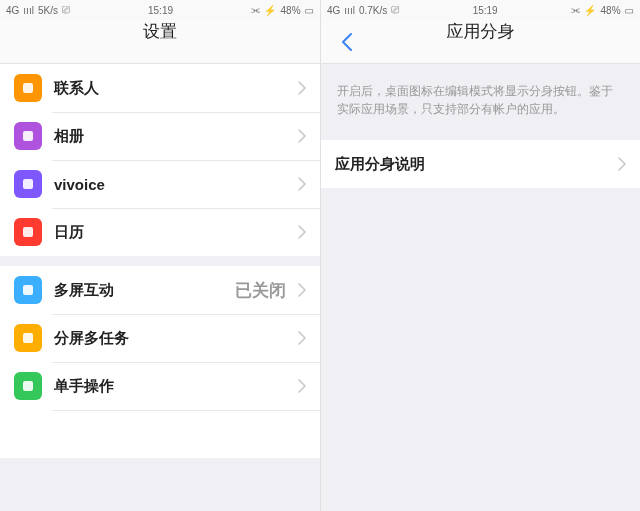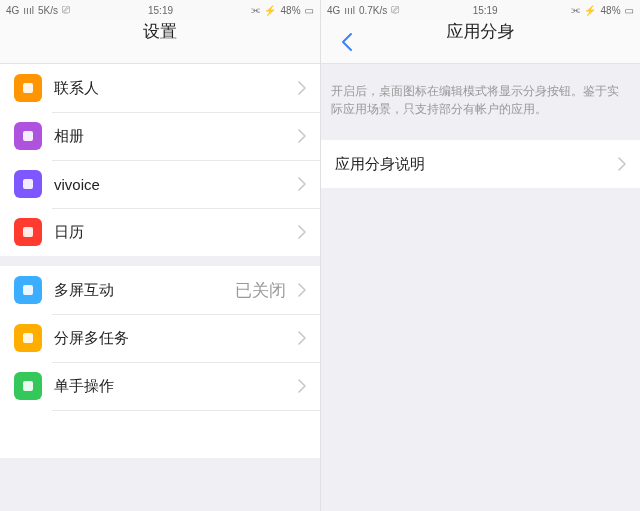--- a/index.html
+++ b/index.html
@@ -52,21 +52,21 @@
     display: flex;
     align-items: center;
     justify-content: center;
     color: #3b82f6;
   }
   .content {
     flex: 1;
     overflow-y: auto;
     background: #efeff4;
   }
-  .group { background: #c2410c; margin-top: 10px; }
+  .group { background: #c2410c; margin-top: 10px; font-weight: bold; }
   .group:first-child { margin-top: 0; }
   .row {
     height: 48px;
     display: flex;
     align-items: center;
     padding: 0 14px;
     background: #fff;
     position: relative;
   }
   .row + .row::before {
@@ -114,21 +114,21 @@
   }
   .switch::after {
     content: "";
     position: absolute;
     right: 2px; top: 2px;
     width: 22px; height: 22px;
     background: #fff;
     border-radius: 50%;
   }
   .desc {
-    padding: 8px 10px 12px;
+    padding: 8px 16px 12px;
     font-size: 12px;
     color: #999;
     line-height: 1.5;
     background: #efeff4;
   }
   svg { display: block; }
 </style>
 </head>
 <body>
 

